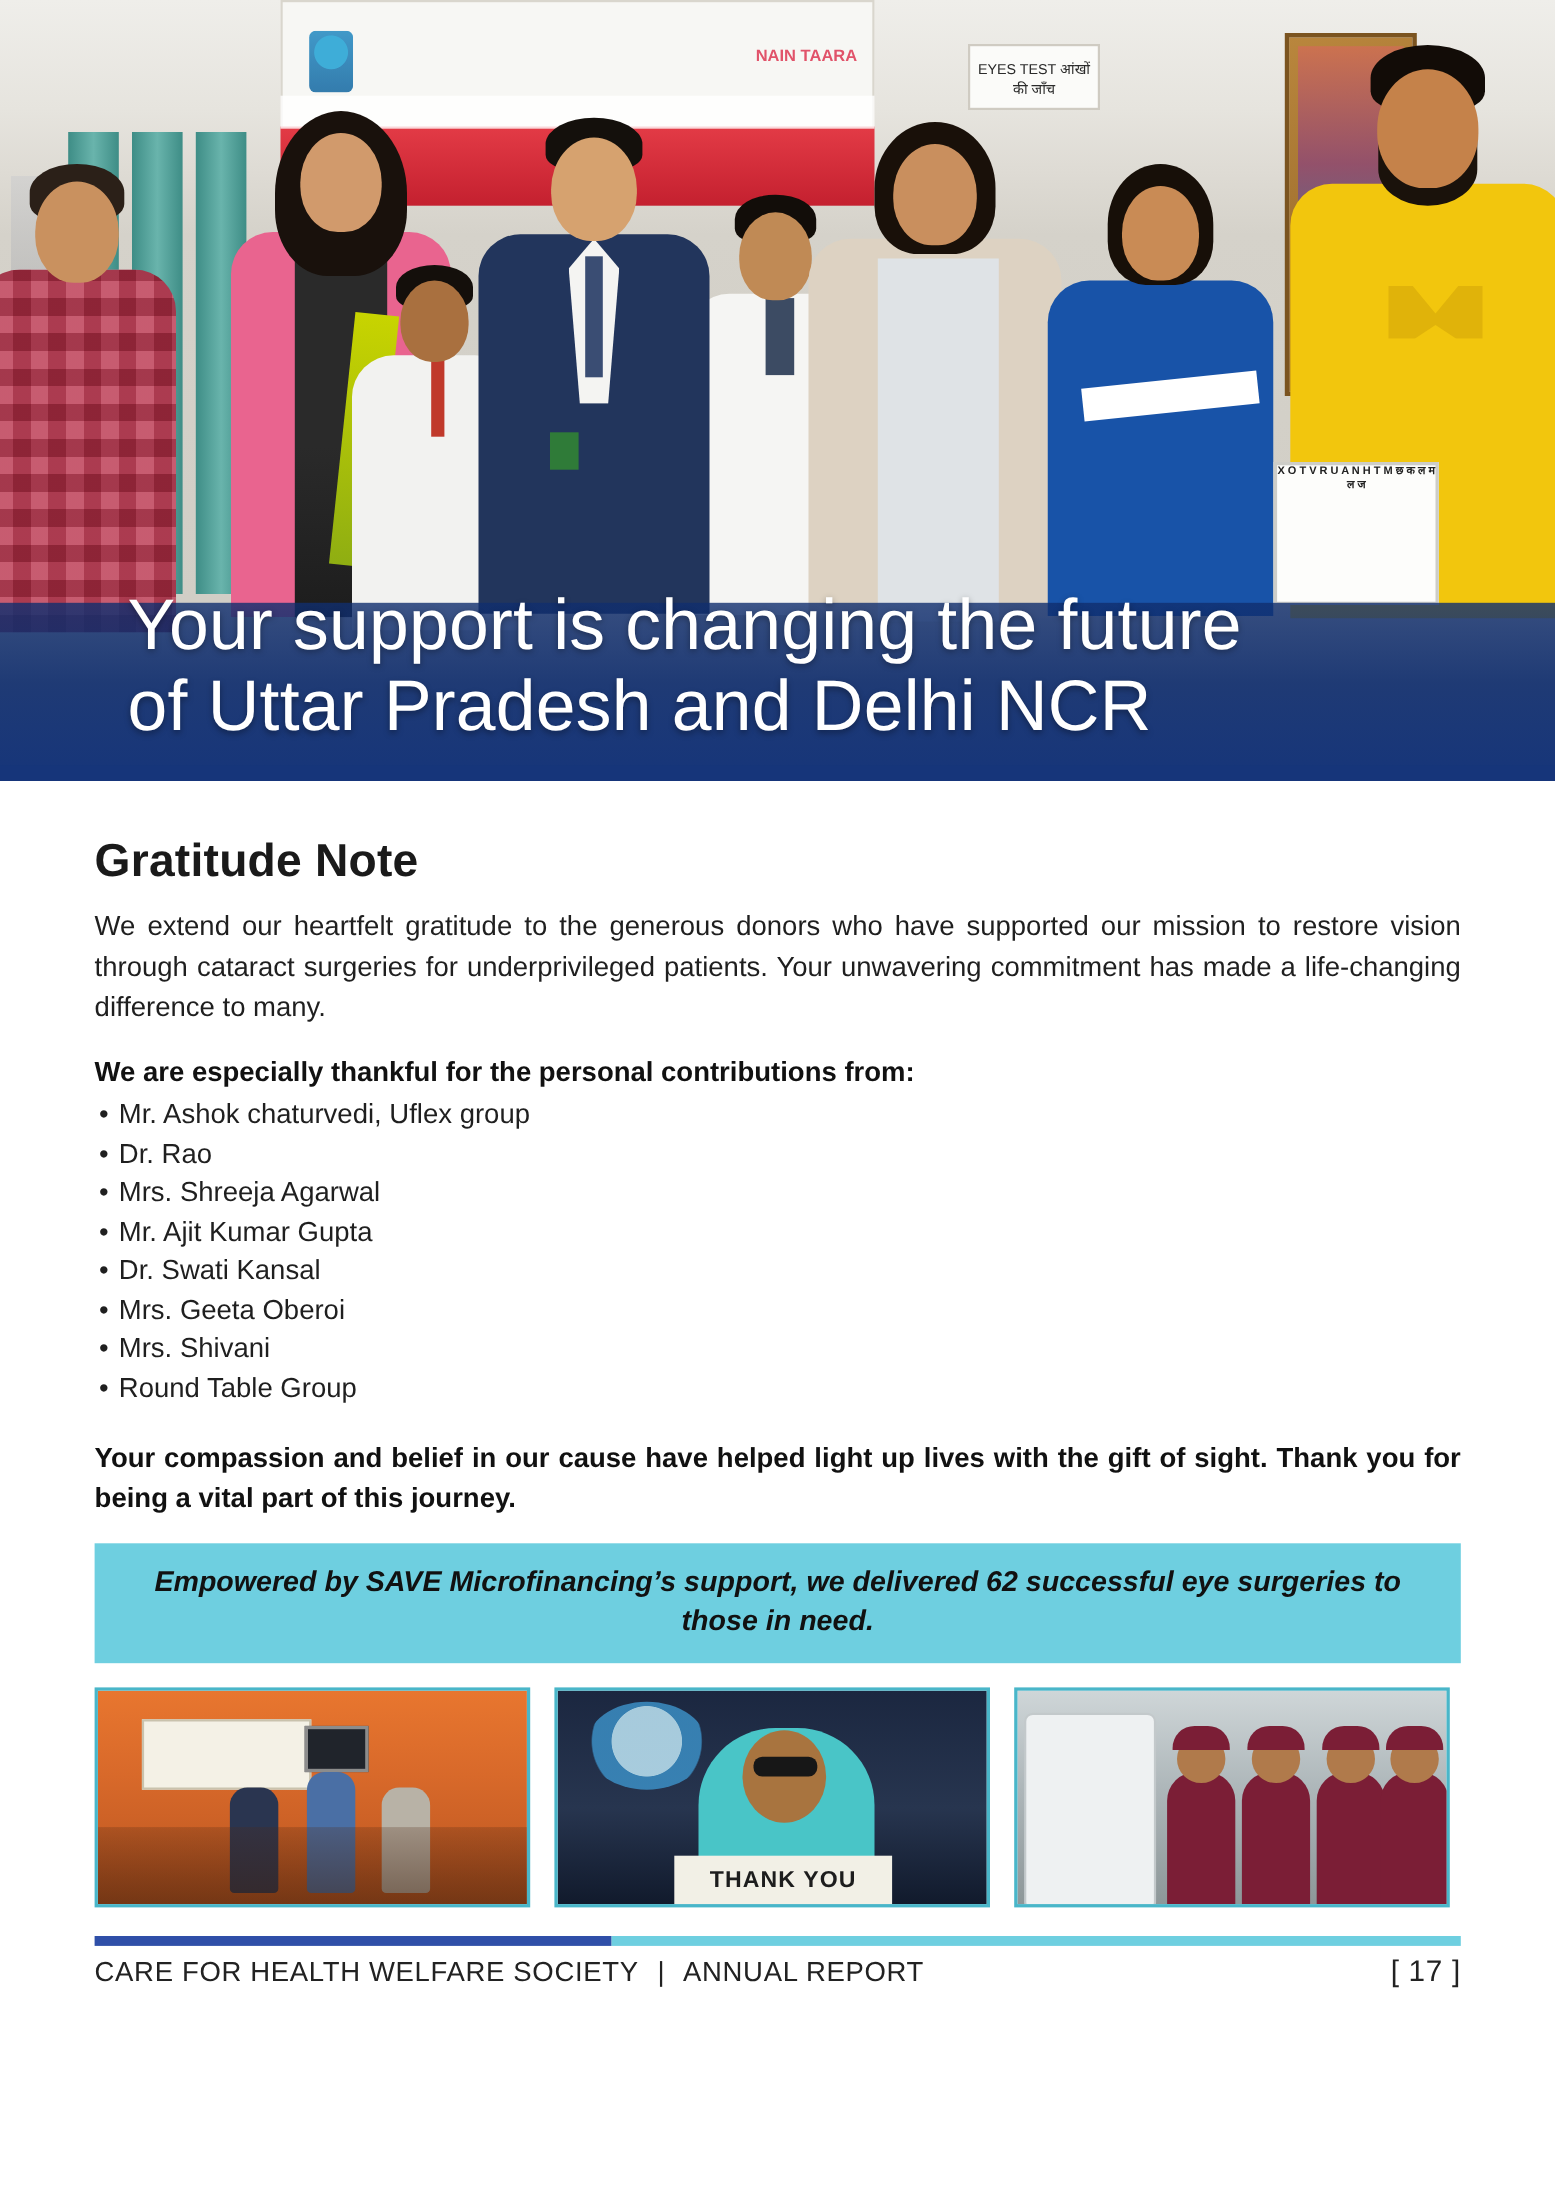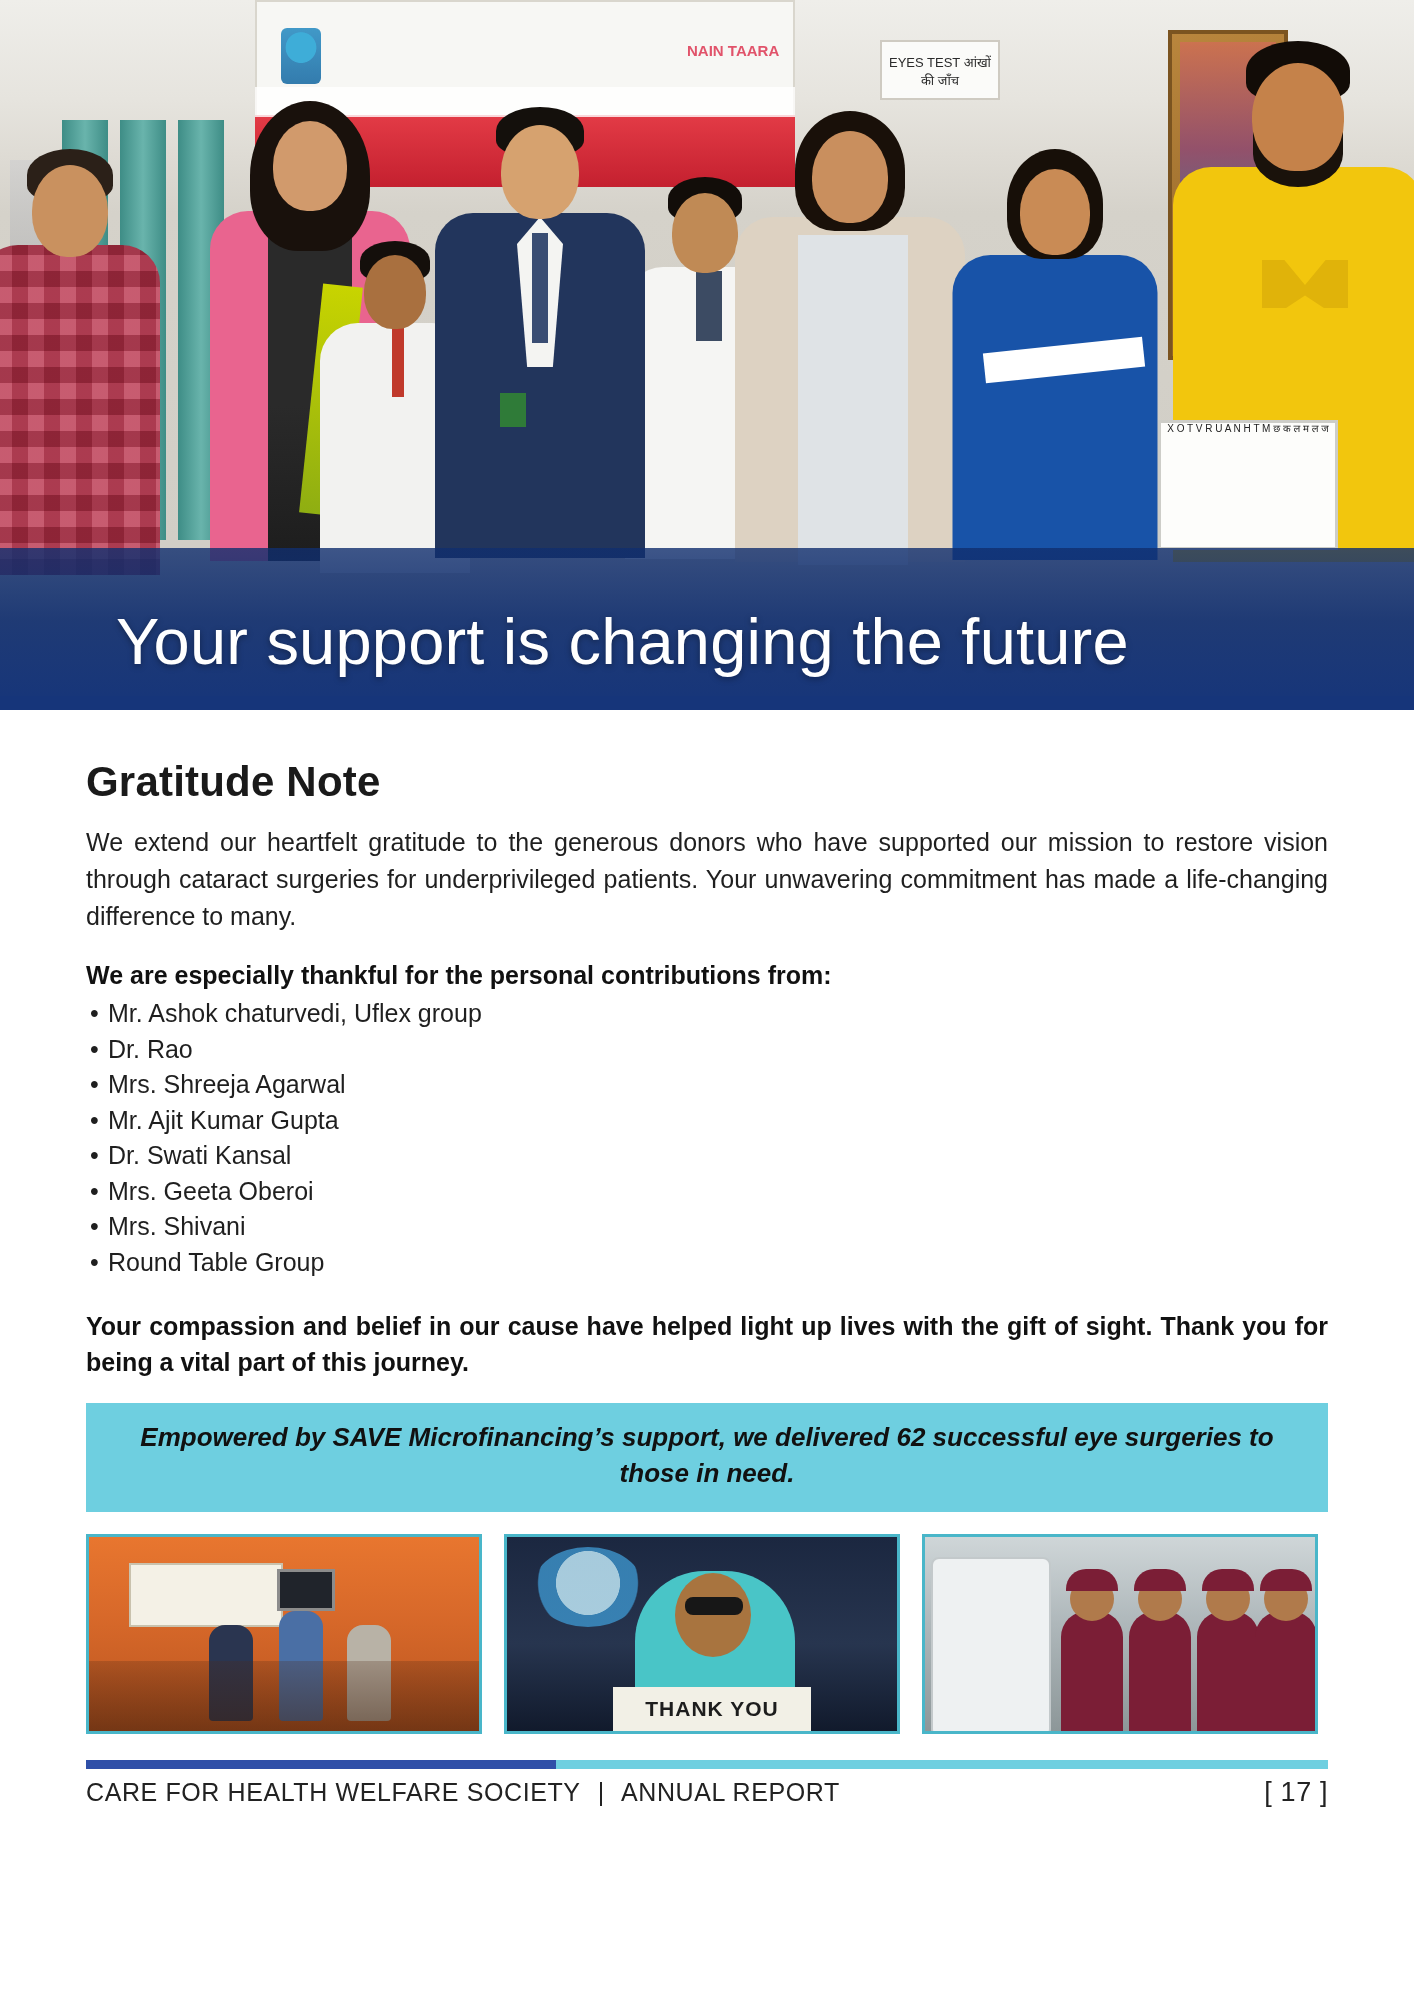--- a/index.html
+++ b/index.html
@@ -160,22 +160,22 @@
 
   
   .p8 { left: 1180px; width: 235px; height: 520px; }
   .p8 .head { top: 28px; width: 92px; height: 108px; background: #c5824a; }
   .p8 .hair { top: 6px; width: 104px; height: 60px; background: #120c07; }
   .p8 .beard { position:absolute; left: 50%; transform:translateX(-50%); top: 86px; width: 90px; height: 66px; background: #1a120b; border-radius: 0 0 50% 50%; }
   .p8 .body { top: 132px; width: 250px; height: 395px; background: #f2c60d; }
   .p8 .logo { position:absolute; left: 82px; top: 225px; width: 86px; height: 48px;
     background: #e0b30a; clip-path: polygon(0 0, 26% 0, 50% 52%, 74% 0, 100% 0, 100% 100%, 72% 100%, 50% 74%, 28% 100%, 0 100%); }
   .eyechart {
-    position:absolute; left: 1158px; top: 420px; width: 180px; height: 130px;
-    background: #fdfdfb; border: 3px solid #cdcdc8;
+    position:absolute; left: 1158px; top: 420px; width: 150px; height: 130px;
+    background: #fdfdfb; border: 3px solid #cdcdc8; font-weight: bold;
   }
   .eyechart div { font-size: 10px; color:#222; text-align:center; line-height: 1.25; }
 
   .hero-overlay-bar {
     position: absolute;
     left: 0; bottom: 0; width: 1414px; height: 162px;
     background: linear-gradient(180deg, rgba(16,46,110,.80) 0%, rgba(16,46,110,.92) 45%, #16357a 100%);
   }
   .hero-title {
     position: absolute;
@@ -404,20 +404,21 @@
 U A N
 H T M
 छ क ल
 म ल ज</div>
       </div>
     </div>
 
     <div class="hero-overlay-bar"></div>
     <div class="hero-title">
       <div>Your support is changing the future</div>
+      <div>of Uttar Pradesh and Delhi NCR</div>
     </div>
     <div class="hero-band-bottom"></div>
   </div>
 
   <div class="content">
     <h1 class="section-title">Gratitude Note</h1>
 
     <p class="para">We extend our heartfelt gratitude to the generous donors who have supported our mission to restore vision through cataract surgeries for underprivileged patients. Your unwavering commitment has made a life-changing difference to many.</p>
 
     <div class="subhead">We are especially thankful for the personal contributions from:</div>

